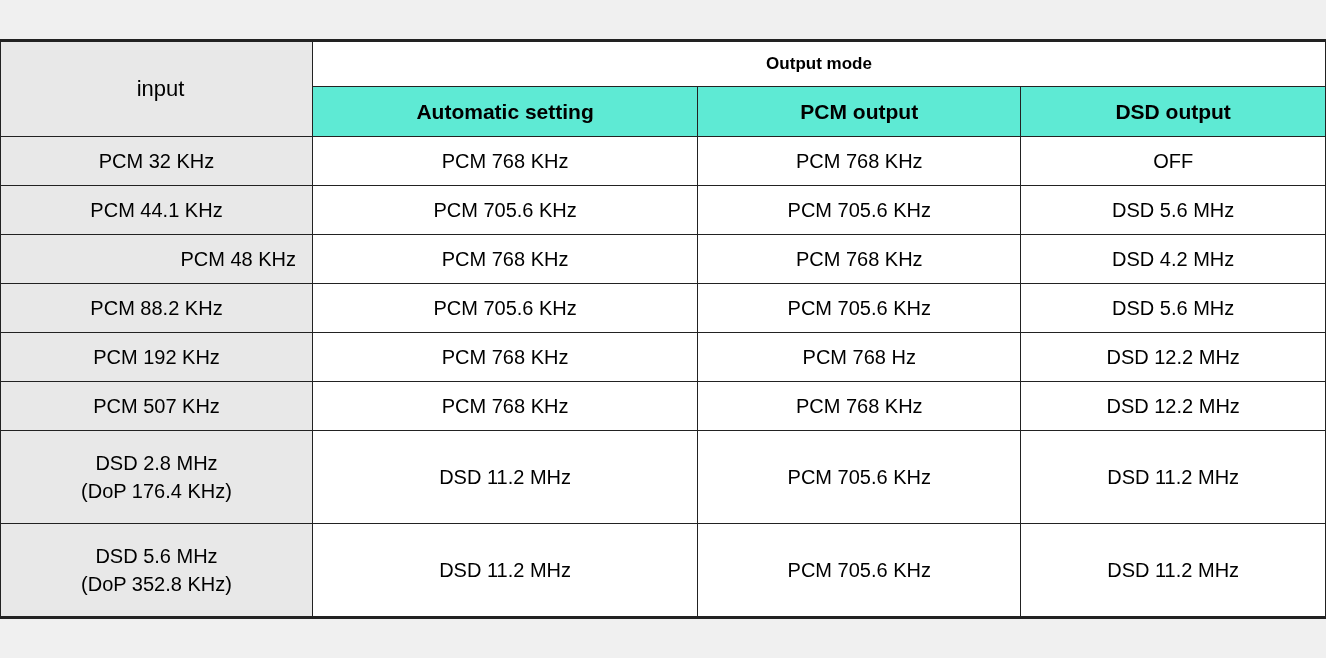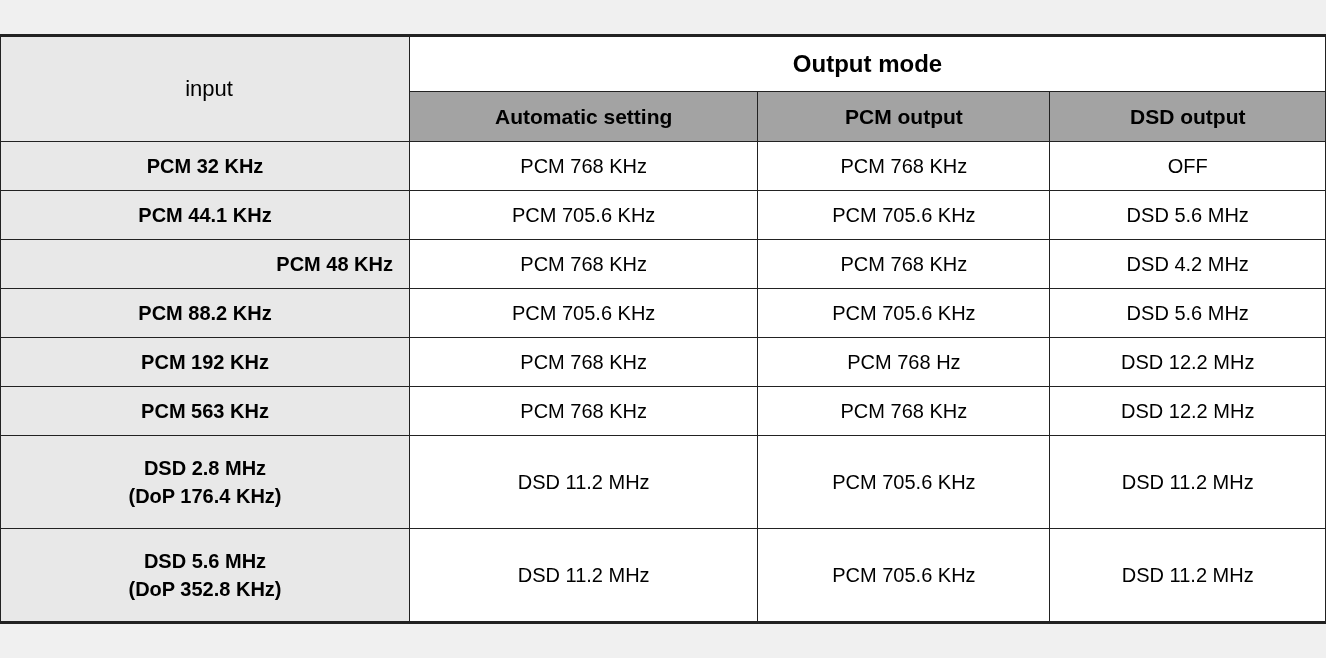--- a/index.html
+++ b/index.html
@@ -33,40 +33,40 @@
       vertical-align: middle;
       padding: 10px 16px;
       font-size: 20px;
       line-height: 1.4;
     }
 
     .header-top-left {
       background: #e8e8e8;
       font-weight: normal;
       font-size: 22px;
-      width: 409px;
+      width: 312px;
       padding-left: 24px;
     }
 
     .header-output-mode {
       background: #ffffff;
       font-weight: bold;
-      font-size: 24px;
+      font-size: 17px;
       text-align: center;
     }
 
     .header-sub {
-      background: #a3a3a3;
+      background: #5eead4;
       font-weight: bold;
       font-size: 21px;
     }
 
     .input-label {
       background: #e8e8e8;
-      font-weight: bold;
+      font-weight: normal;
       font-size: 20px;
     }
 
     .value-cell {
       background: #ffffff;
       font-size: 20px;
     }
 
     .tall-row td, .tall-row th {
       padding-top: 18px;
@@ -114,21 +114,21 @@
           <td class="value-cell">PCM 705.6 KHz</td>
           <td class="value-cell">DSD 5.6 MHz</td>
         </tr>
         <tr>
           <th class="input-label" style="white-space: pre-line;">PCM 192 KHz</th>
           <td class="value-cell">PCM 768 KHz</td>
           <td class="value-cell">PCM 768 Hz</td>
           <td class="value-cell">DSD 12.2 MHz</td>
         </tr>
         <tr>
-          <th class="input-label" style="white-space: pre-line;">PCM 563 KHz</th>
+          <th class="input-label" style="white-space: pre-line;">PCM 507 KHz</th>
           <td class="value-cell">PCM 768 KHz</td>
           <td class="value-cell">PCM 768 KHz</td>
           <td class="value-cell">DSD 12.2 MHz</td>
         </tr>
         <tr class="tall-row">
           <th class="input-label" style="white-space: pre-line;">DSD 2.8 MHz
 (DoP 176.4 KHz)</th>
           <td class="value-cell">DSD 11.2 MHz</td>
           <td class="value-cell">PCM 705.6 KHz</td>
           <td class="value-cell">DSD 11.2 MHz</td>

